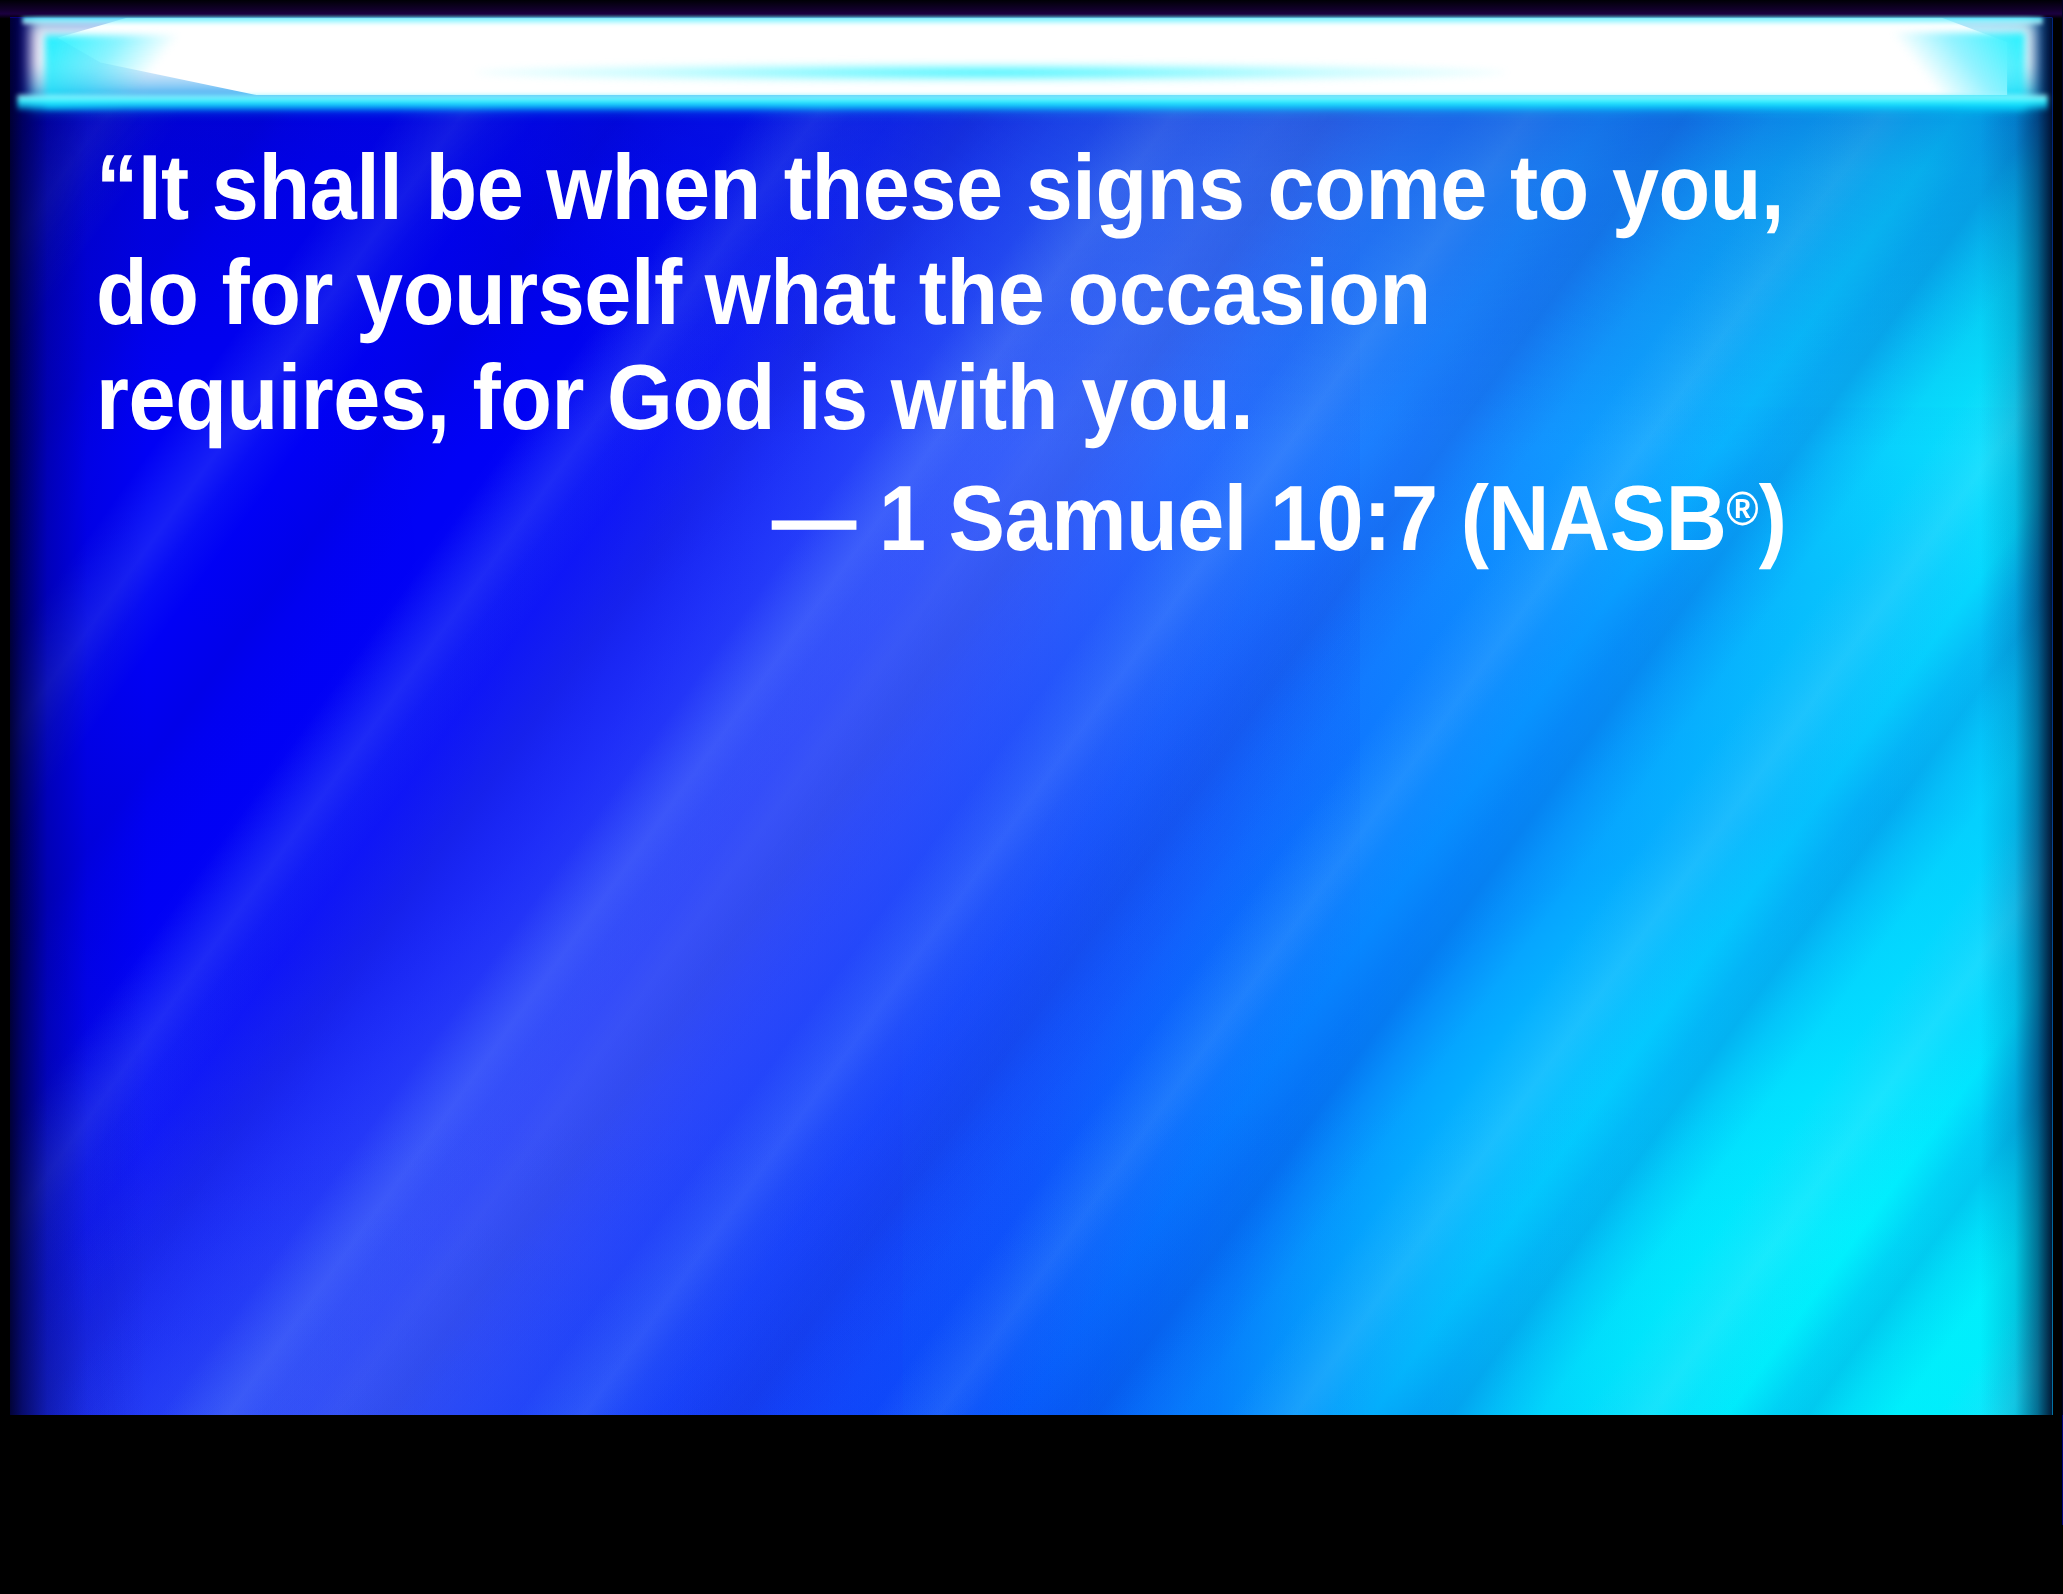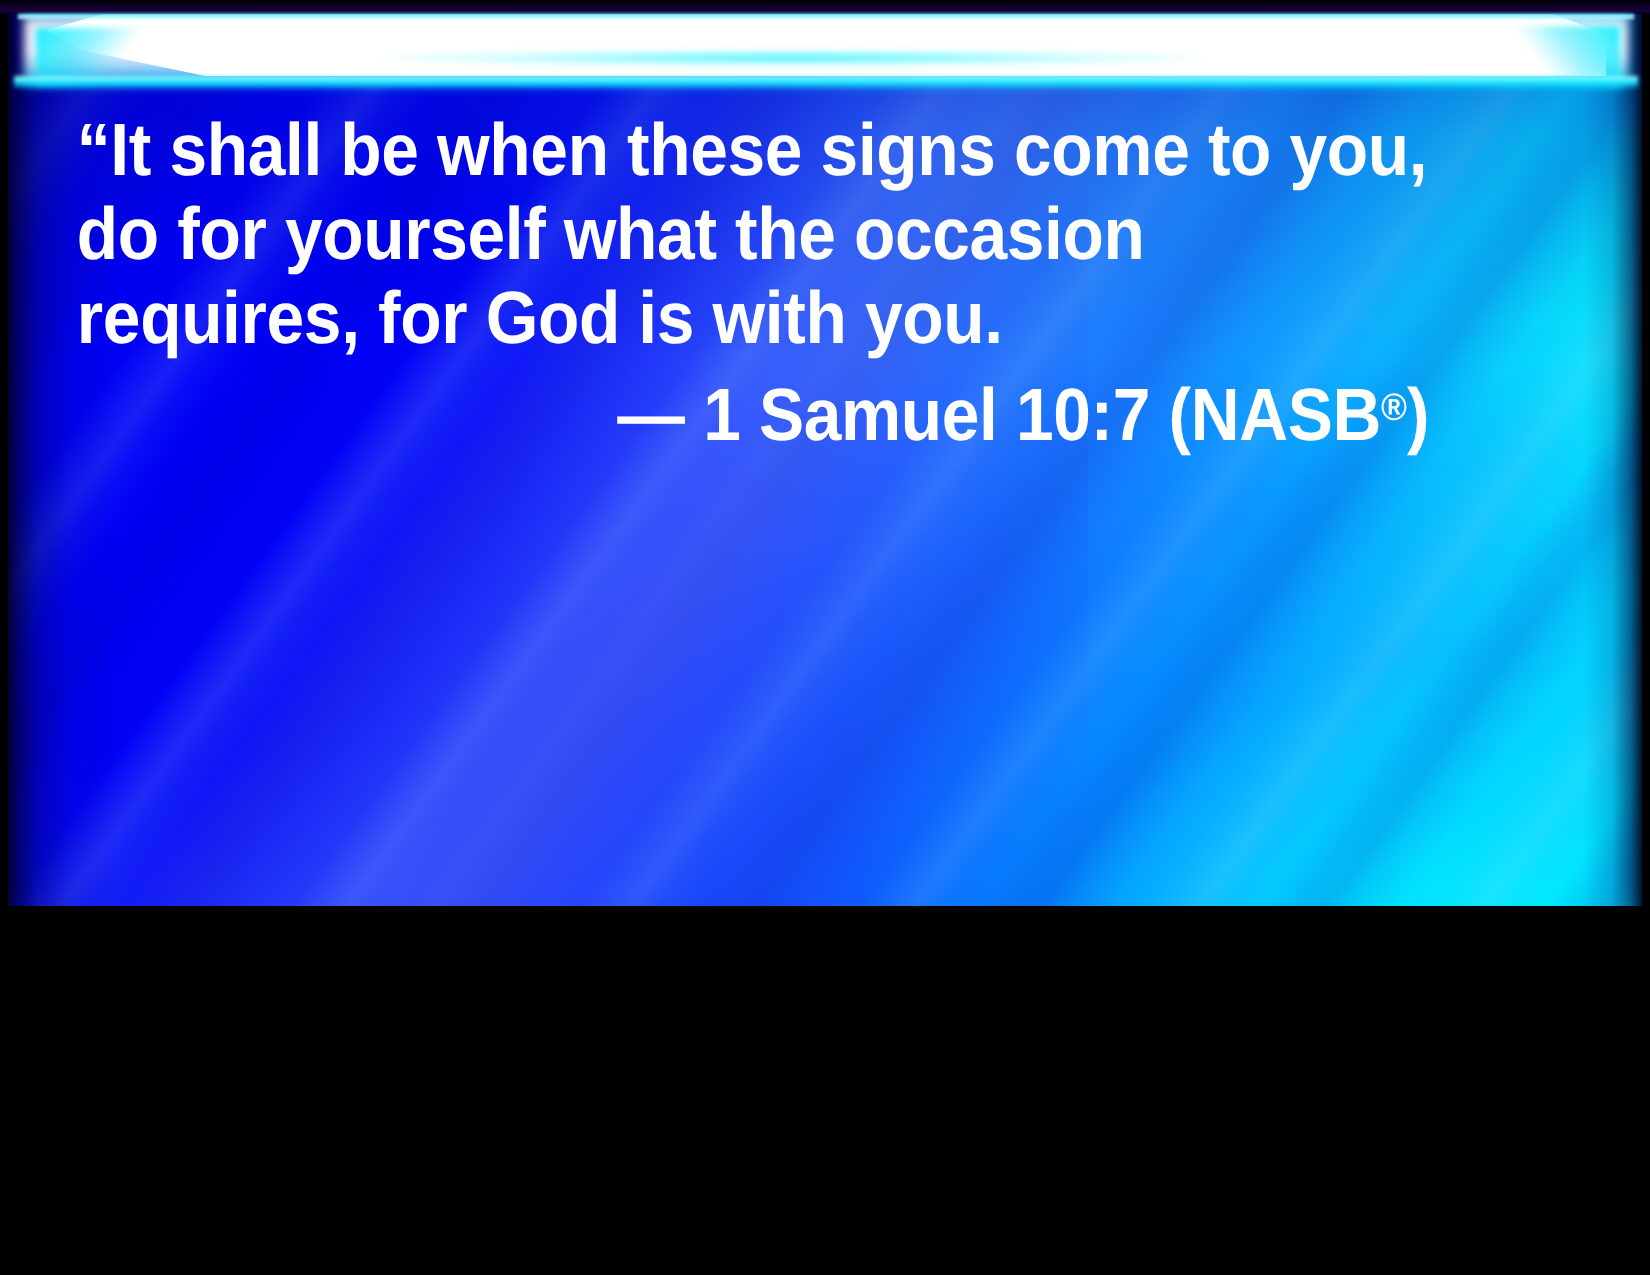--- a/index.html
+++ b/index.html
@@ -4,21 +4,21 @@
 <style>
   html, body {
     margin: 0;
     padding: 0;
     background: #000000;
   }
 
   #slide {
     position: relative;
     width: 1650px;
-    height: 906px;
+    height: 1132px;
     overflow: hidden;
     background: #050008;
     font-family: "Liberation Sans", "DejaVu Sans", sans-serif;
   }
 
   
   #frame {
     position: absolute;
     inset: 0;
     background: #000000;

